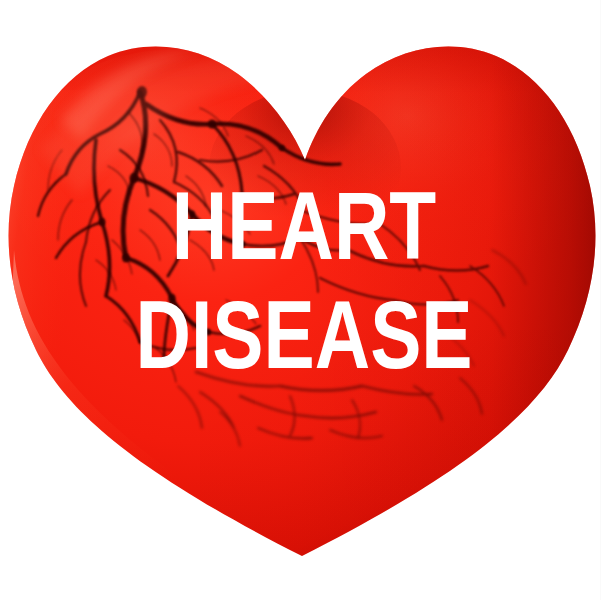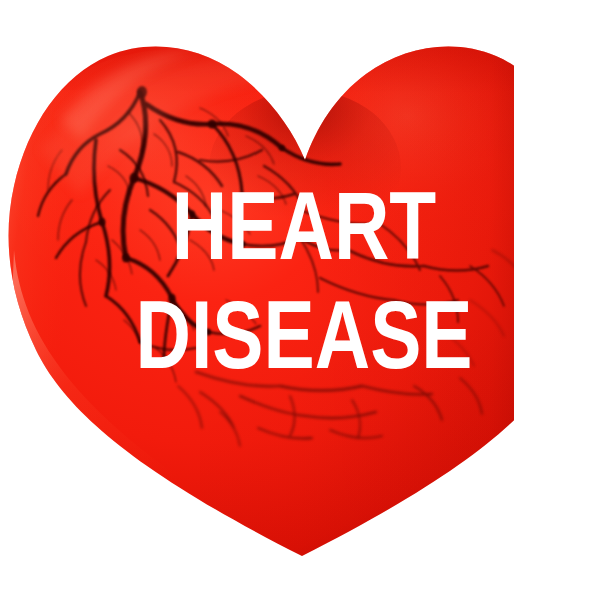--- a/index.html
+++ b/index.html
@@ -6,21 +6,21 @@
   html, body {
     margin: 0;
     padding: 0;
     background: #ffffff;
   }
   body {
     font-family: "Liberation Sans", sans-serif;
   }
   #canvas {
     position: relative;
-    width: 514px;
+    width: 608px;
     height: 600px;
     background: #ffffff;
     overflow: hidden;
   }
   #heart-figure {
     position: absolute;
     left: 0;
     top: 0;
     width: 608px;
     height: 600px;

